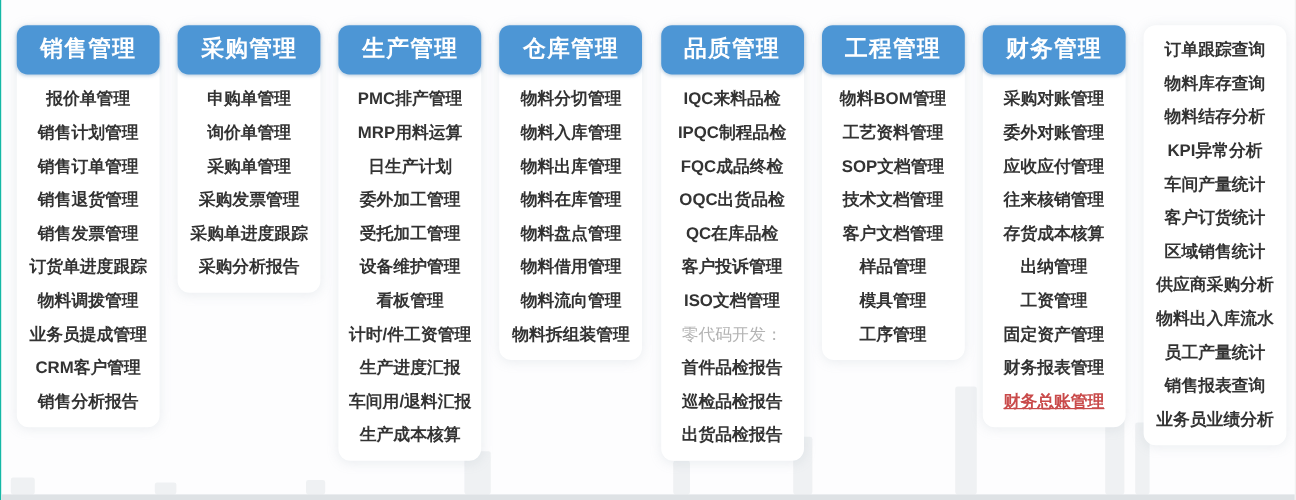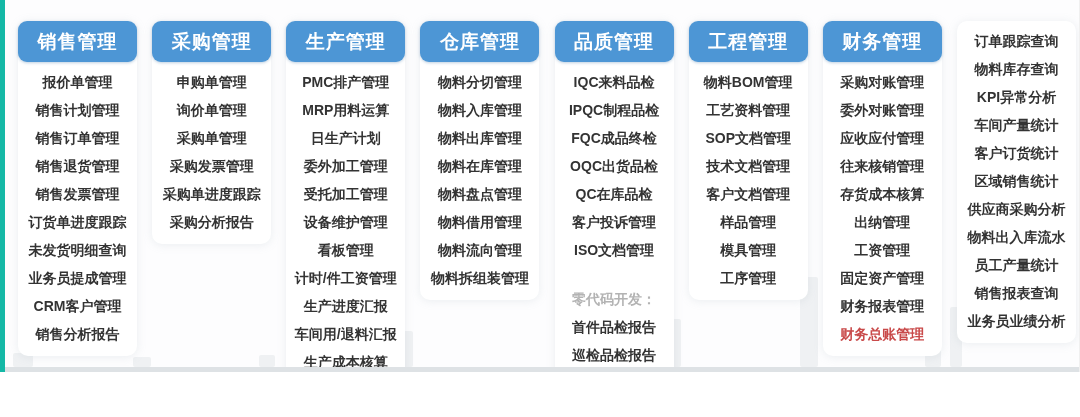--- a/index.html
+++ b/index.html
@@ -13,24 +13,24 @@
     --strip: #DEE2E5;
     --watermark: #EFF1F3;
   }
   * { margin: 0; padding: 0; box-sizing: border-box; }
   html, body { background: #fff; }
   body { font-family: "Liberation Sans", "DejaVu Sans", sans-serif; }
 
   .stage {
     position: relative;
     width: 1080px;
-    height: 372px;
+    height: 417px;
     background: var(--page-bg);
     overflow: hidden;
-    border-left: 5px solid #14b8a6;
+    border-left: 1px solid #14b8a6;
     border-right: 1px solid #f0f0f0;
   }
 
   
   .skyline { position: absolute; left: 0; bottom: 5px; width: 100%; height: 120px; z-index: 0; }
   .skyline .wm { position: absolute; bottom: 0; background: var(--watermark); border-radius: 2px; }
   .skyline .wm:nth-child(1) { left: 8px;   width: 20px; height: 14px; }
   .skyline .wm:nth-child(2) { left: 128px; width: 18px; height: 10px; }
   .skyline .wm:nth-child(3) { left: 254px; width: 16px; height: 12px; }
   .skyline .wm:nth-child(4) { left: 386px; width: 22px; height: 36px; }
@@ -91,25 +91,25 @@
     text-align: center;
     font-size: 14px;
     font-weight: bold;
     color: var(--item-text);
     white-space: nowrap;
     cursor: pointer;
   }
   .menu-item.em-muted {
     color: var(--muted-text);
     cursor: default;
-    font-weight: bold;
-    margin-top: 21px;
+    font-weight: normal;
   }
   .menu-item.em-highlight {
     color: var(--highlight-text);
+    text-decoration: underline;
   }
 </style>
 </head>
 <body>
 
 <div class="stage">
   <div class="skyline">
     <div class="wm"></div>
     <div class="wm"></div>
     <div class="wm"></div>
@@ -130,21 +130,21 @@
   <div class="menu-item em-normal">销售计划管理</div>
 
   <div class="menu-item em-normal">销售订单管理</div>
 
   <div class="menu-item em-normal">销售退货管理</div>
 
   <div class="menu-item em-normal">销售发票管理</div>
 
   <div class="menu-item em-normal">订货单进度跟踪</div>
 
-  <div class="menu-item em-normal">未发货明细查询</div>
+  <div class="menu-item em-normal">物料调拨管理</div>
 
   <div class="menu-item em-normal">业务员提成管理</div>
 
   <div class="menu-item em-normal">CRM客户管理</div>
 
   <div class="menu-item em-normal">销售分析报告</div>
 </div>
   </div>
 
   <div class="column">
@@ -288,20 +288,21 @@
   <div class="menu-item em-highlight">财务总账管理</div>
 </div>
   </div>
 
   <div class="column">
     <div class="column-items">
   <div class="menu-item em-normal">订单跟踪查询</div>
 
   <div class="menu-item em-normal">物料库存查询</div>
 
+  <div class="menu-item em-normal">物料结存分析</div>
 
   <div class="menu-item em-normal">KPI异常分析</div>
 
   <div class="menu-item em-normal">车间产量统计</div>
 
   <div class="menu-item em-normal">客户订货统计</div>
 
   <div class="menu-item em-normal">区域销售统计</div>
 
   <div class="menu-item em-normal">供应商采购分析</div>

